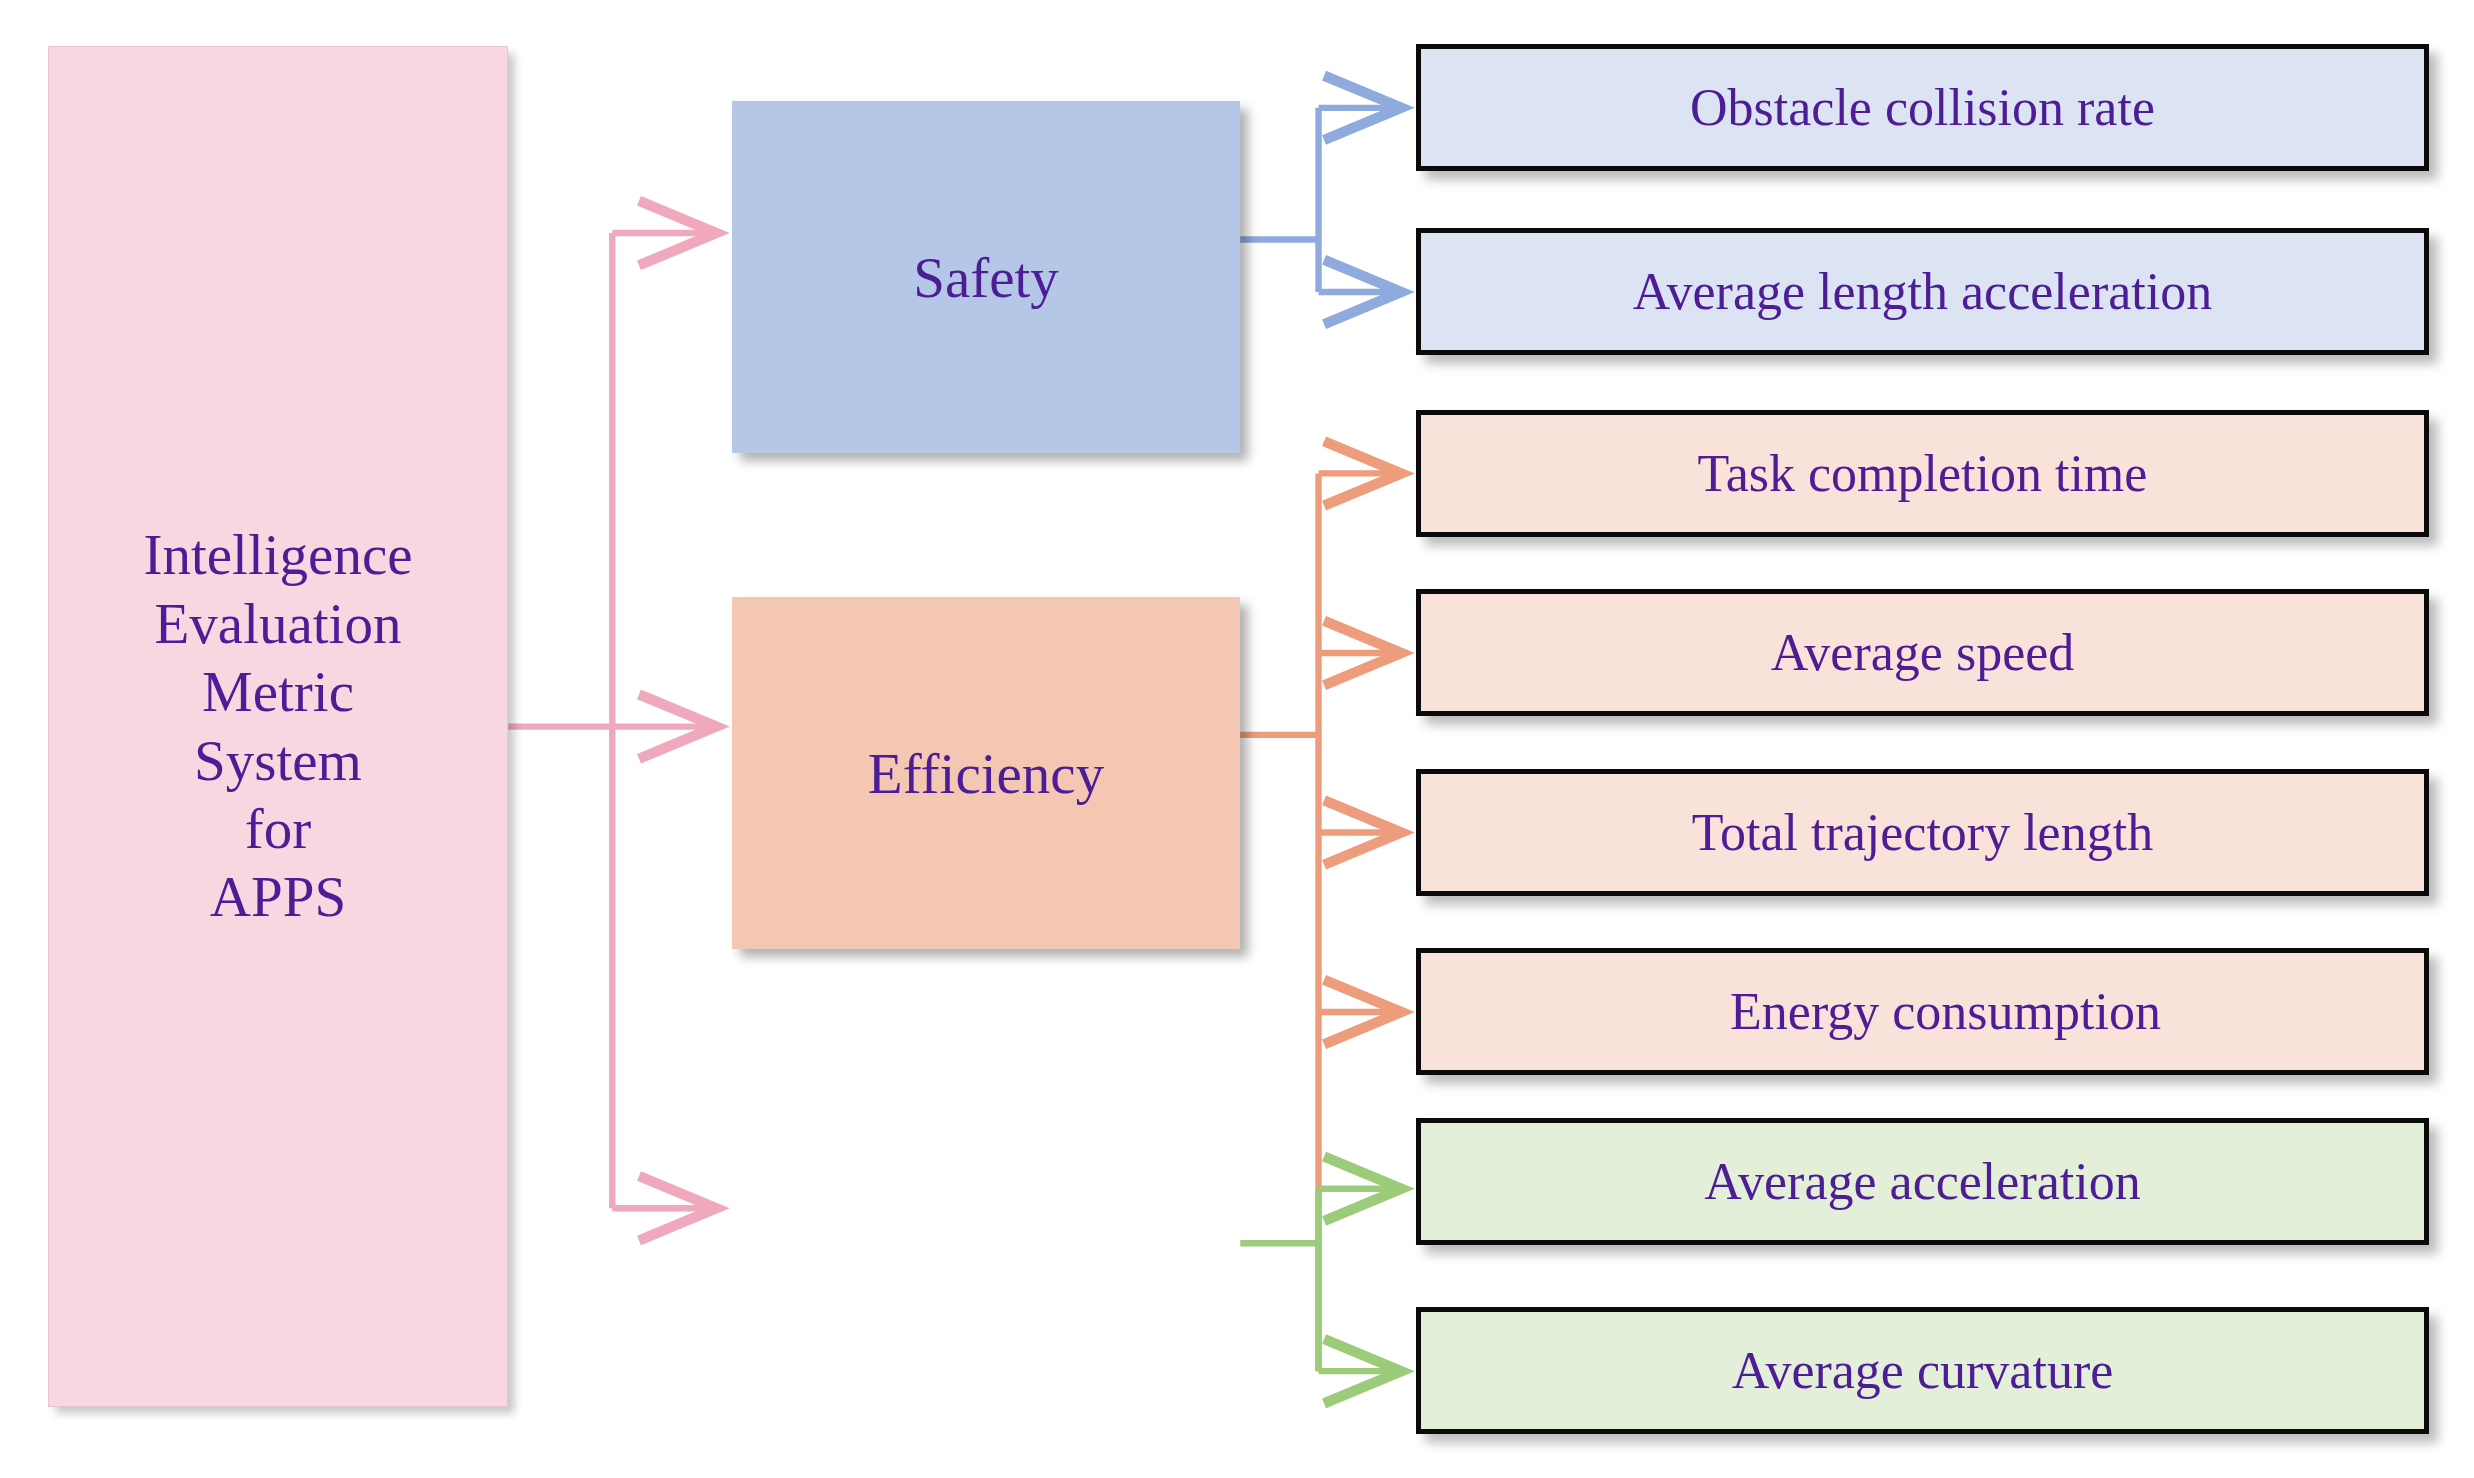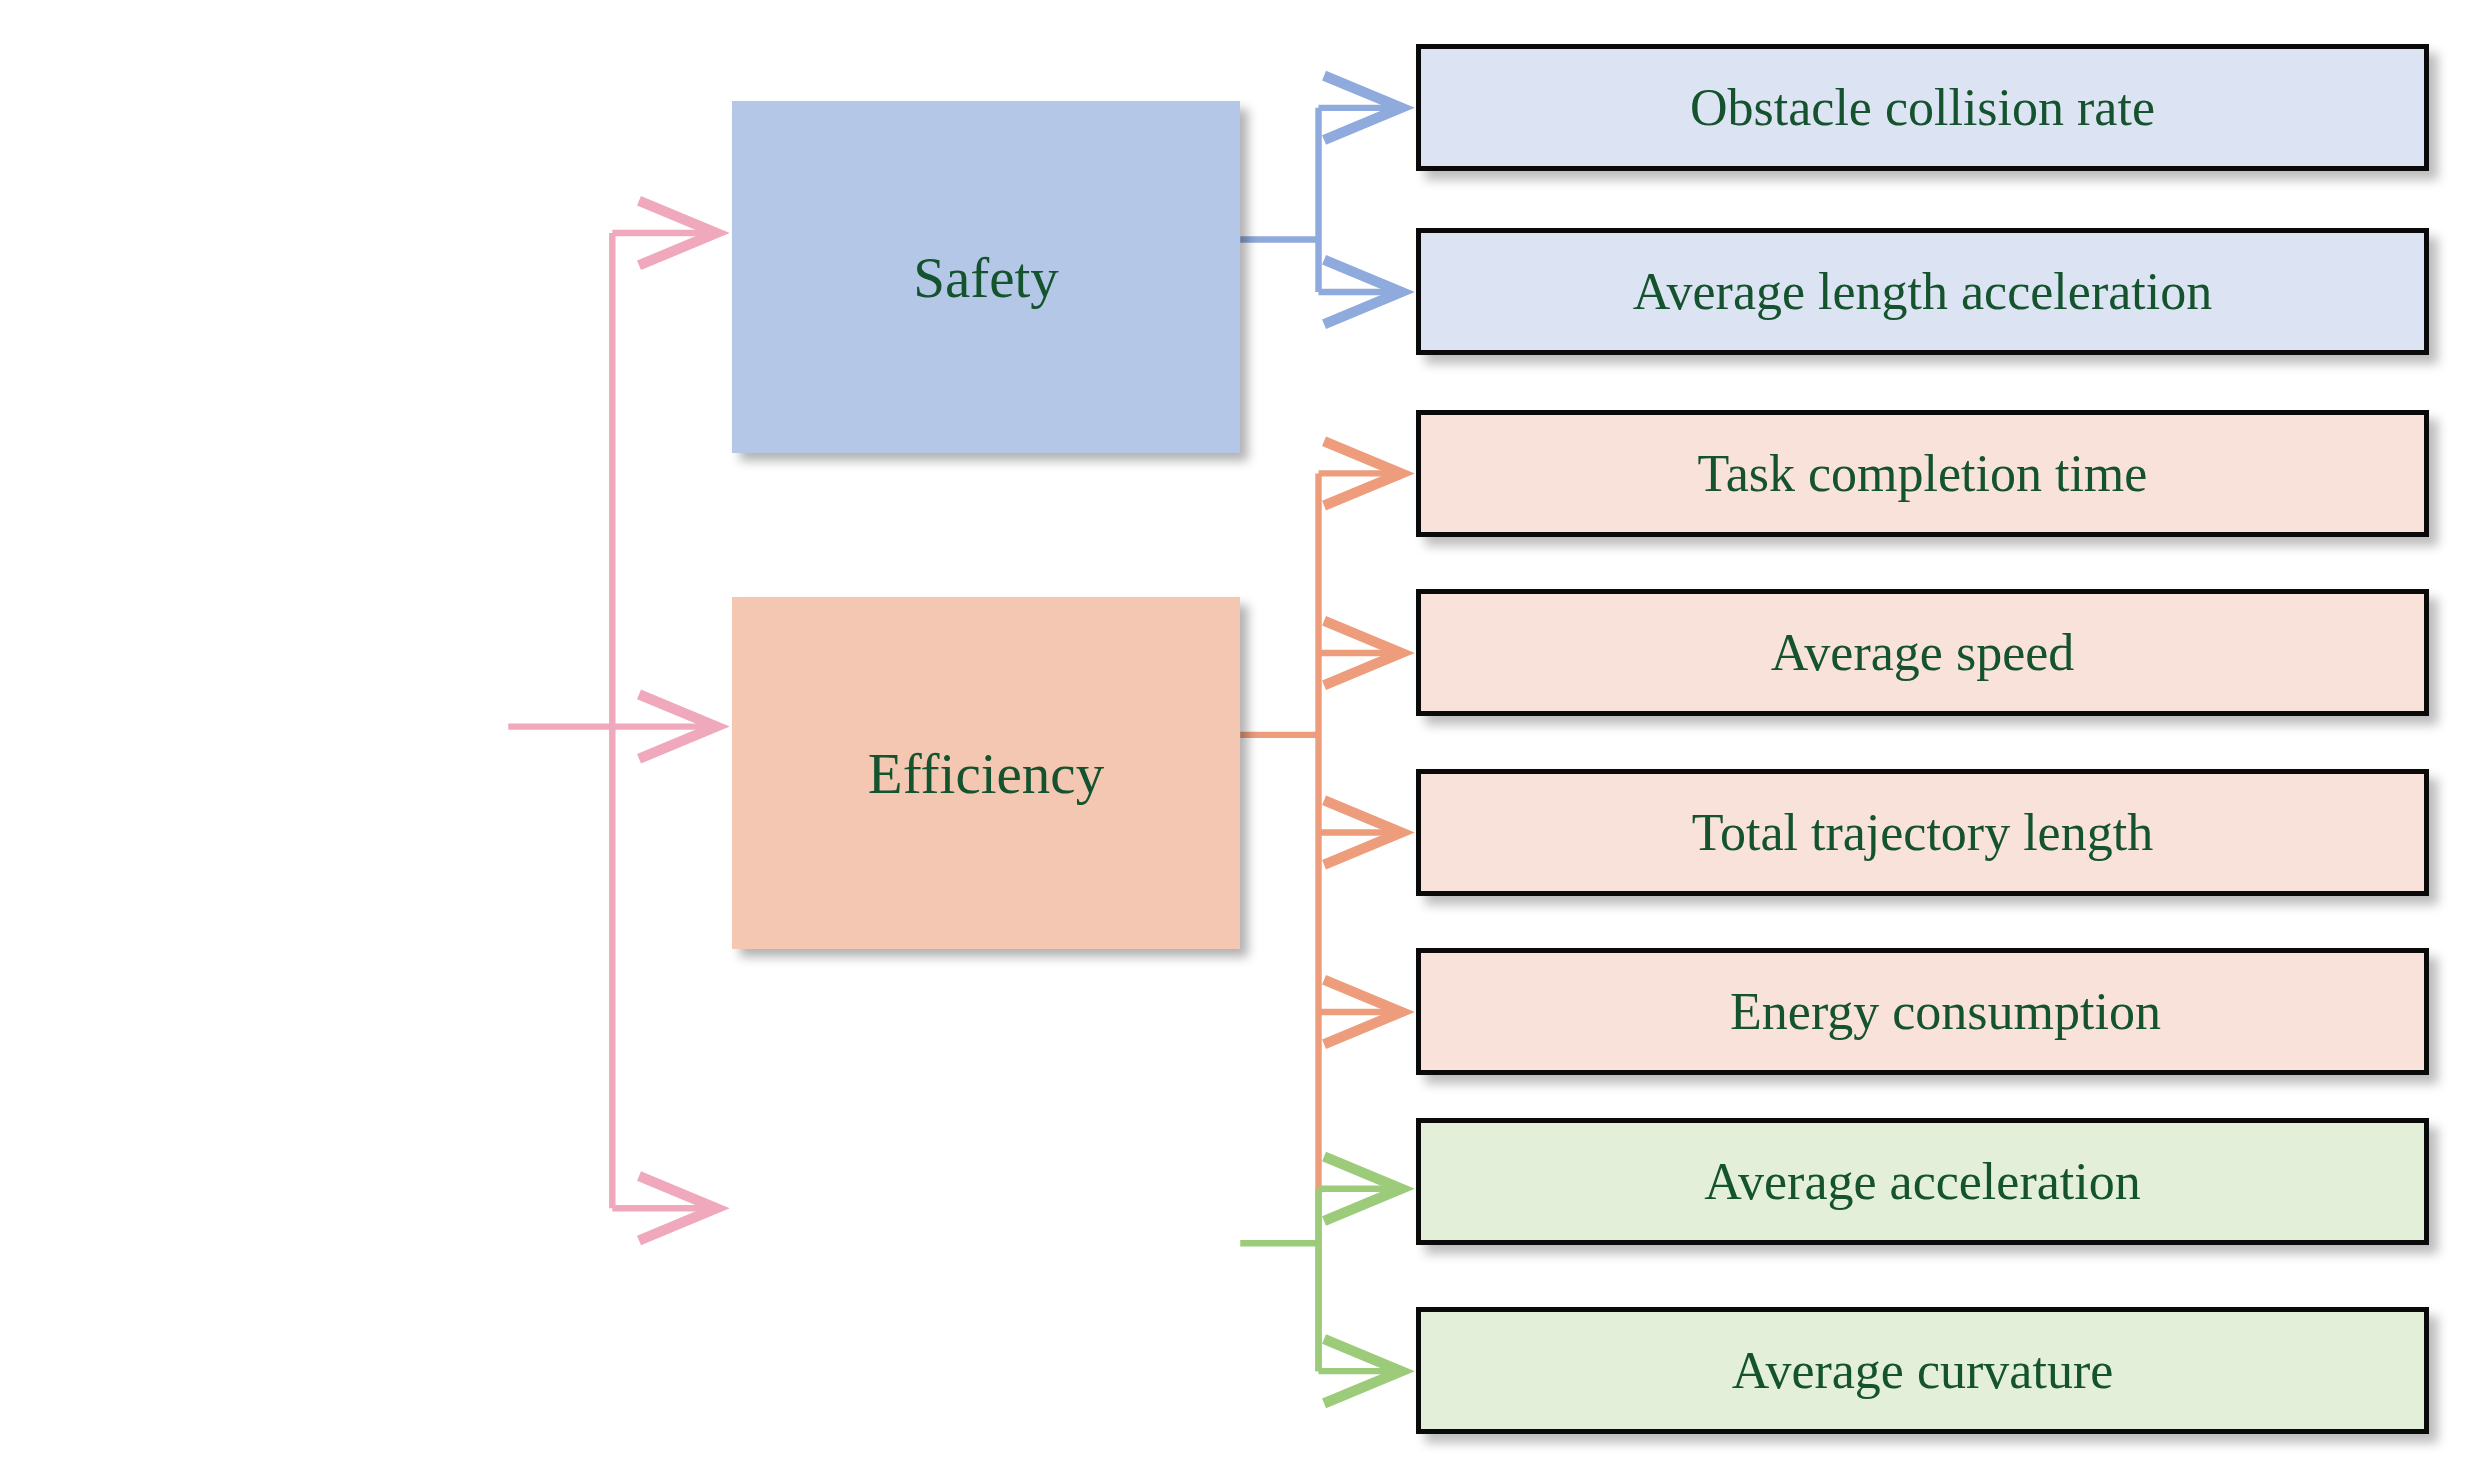--- a/index.html
+++ b/index.html
@@ -1,20 +1,20 @@
 <!DOCTYPE html>
 <html style="font-size:14.7px"><head>
 <meta charset="utf-8">
 <style>
   html,body{margin:0;padding:0;background:#ffffff;}
   body{width:2475px;height:1479px;overflow:hidden;font-family:"Liberation Serif","DejaVu Serif",serif;}
   #stage{position:relative;width:2475px;height:1479px;background:#ffffff;}
 
   
-  .box{position:absolute;box-sizing:border-box;display:flex;align-items:center;justify-content:center;color:#14532d;}
+  .box{position:absolute;box-sizing:border-box;display:flex;align-items:center;justify-content:center;color:#4c1d95;}
 
   
   .root{
     left:48px;top:46px;width:460px;height:1361px;
     background:#F8D7E1;
     border:0.9px solid #E8C5D2;
     box-shadow:7.4px 7.4px 8.3px rgba(0,0,0,0.22);
     font-size:57px;line-height:1.20;text-align:center;
   }
   .root .lines{white-space:pre-line;}
@@ -97,20 +97,28 @@
     </g>
 
     <g>
       <path d="M1347,1350 L1432,1350" fill="none" stroke="#9CCB7A" stroke-width="7"></path>
       <path d="M1432,1291 L1432,1489" fill="none" stroke="#9CCB7A" stroke-width="7"></path>
       <path d="M1432,1291 L1522,1291" fill="none" stroke="#9CCB7A" stroke-width="7" marker-end="url(#ah-green)"></path>
       <path d="M1432,1489 L1522,1489" fill="none" stroke="#9CCB7A" stroke-width="7" marker-end="url(#ah-green)"></path>
     </g>
   </svg>
 
+  <div class="box root">
+    <span class="lines">Intelligence
+Evaluation
+Metric
+System
+for
+APPS</span>
+  </div>
 
   <div class="box cat cat-safety">
     <span>Safety</span>
   </div>
   <div class="box cat cat-efficiency">
     <span>Efficiency</span>
   </div>
 
   <div class="box leaf leaf-blue l0">
     <span>Obstacle collision rate</span>

